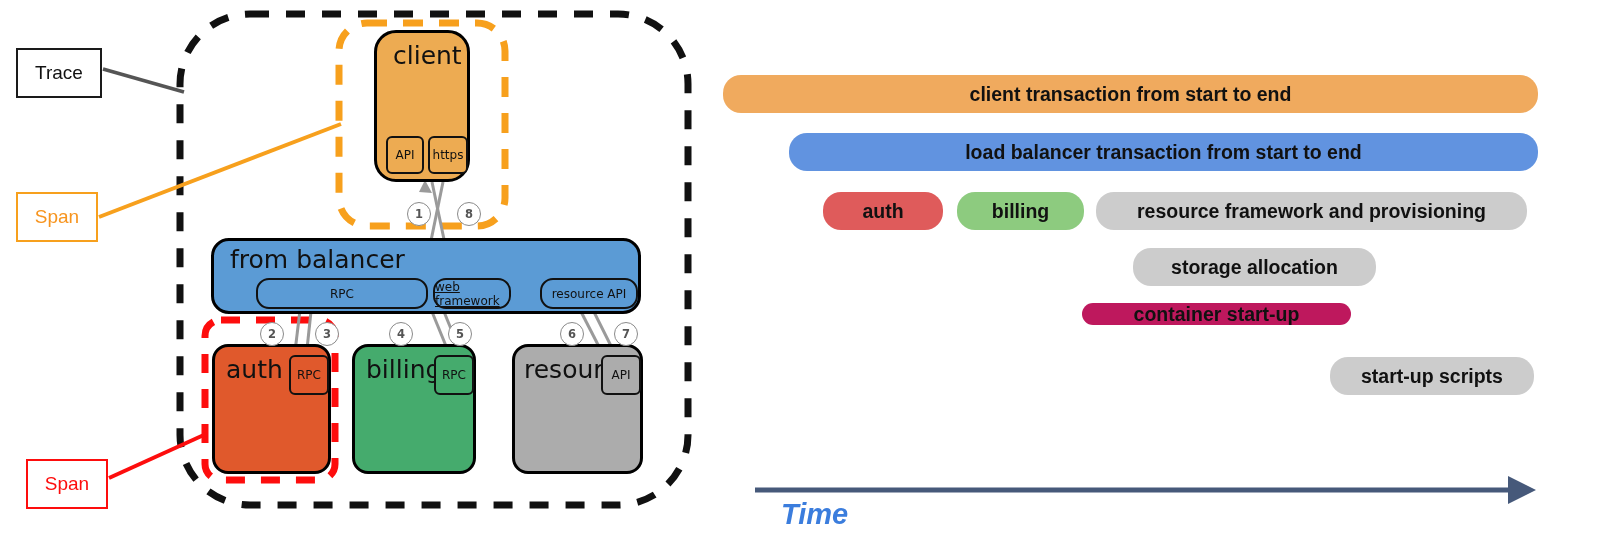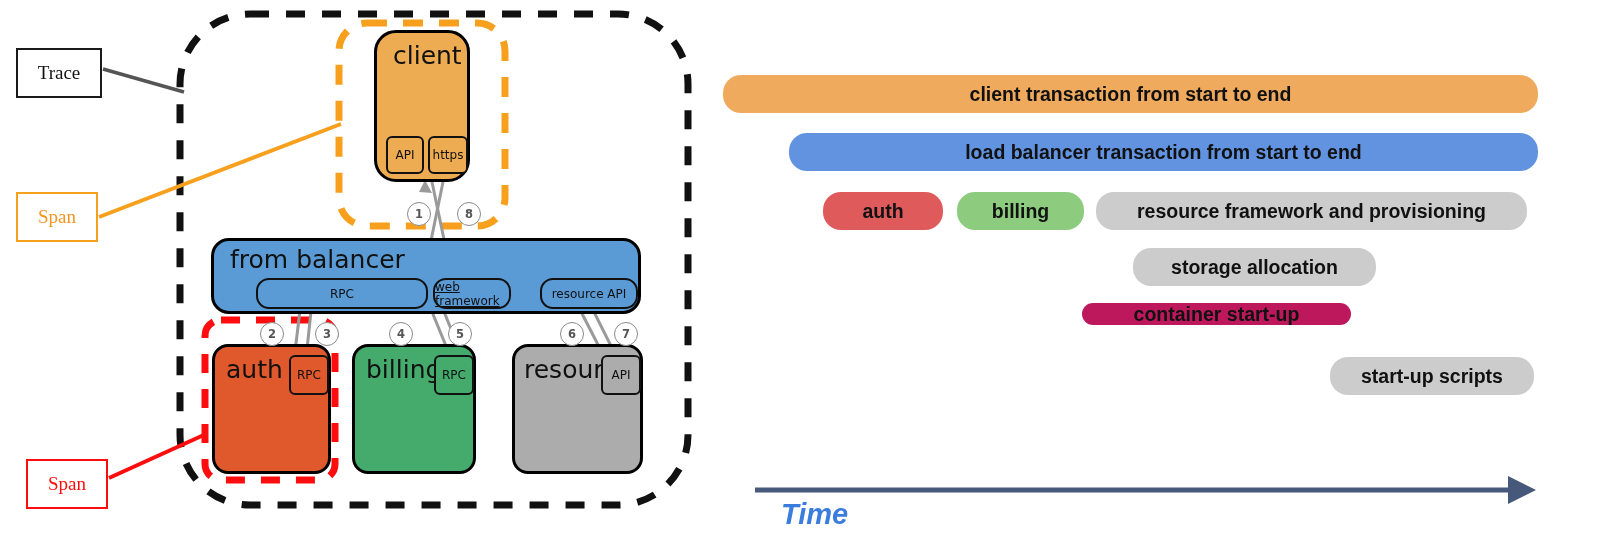--- a/index.html
+++ b/index.html
@@ -3,21 +3,21 @@
 <meta charset="utf-8">
 <style>
   html,body{margin:0;padding:0;background:#ffffff;}
   body{width:1600px;height:558px;position:relative;overflow:hidden;
        font-family:"DejaVu Sans", sans-serif;}
   .stage{position:absolute;left:0;top:0;width:1600px;height:558px;}
 
   
   .legend-box{position:absolute;box-sizing:border-box;background:#fff;
       display:flex;align-items:center;justify-content:center;
-      font-family:Liberation Serif, serif;font-size:19px;}
+      font-family:Liberation Sans, sans-serif;font-size:19px;}
   .legend-trace{left:16px;top:48px;width:86px;height:50px;border:2.5px solid #1a1a1a;color:#111;}
   .legend-span-orange{left:16px;top:192px;width:82px;height:50px;border:2.5px solid #f7a01d;color:#f7941e;}
   .legend-span-red{left:26px;top:459px;width:82px;height:50px;border:2.5px solid #fd0d0d;color:#fd0d0d;}
 
   .node{position:absolute;box-sizing:border-box;border:3px solid #000000;}
   .node-title{position:absolute;font-size:25px;color:#111;line-height:1;
       font-family:"DejaVu Sans", sans-serif;}
   .chip{position:absolute;box-sizing:border-box;border:2.5px solid #111;
       border-radius:6px;display:flex;align-items:center;justify-content:center;
       font-size:12px;color:#111;font-family:"DejaVu Sans", sans-serif;}

